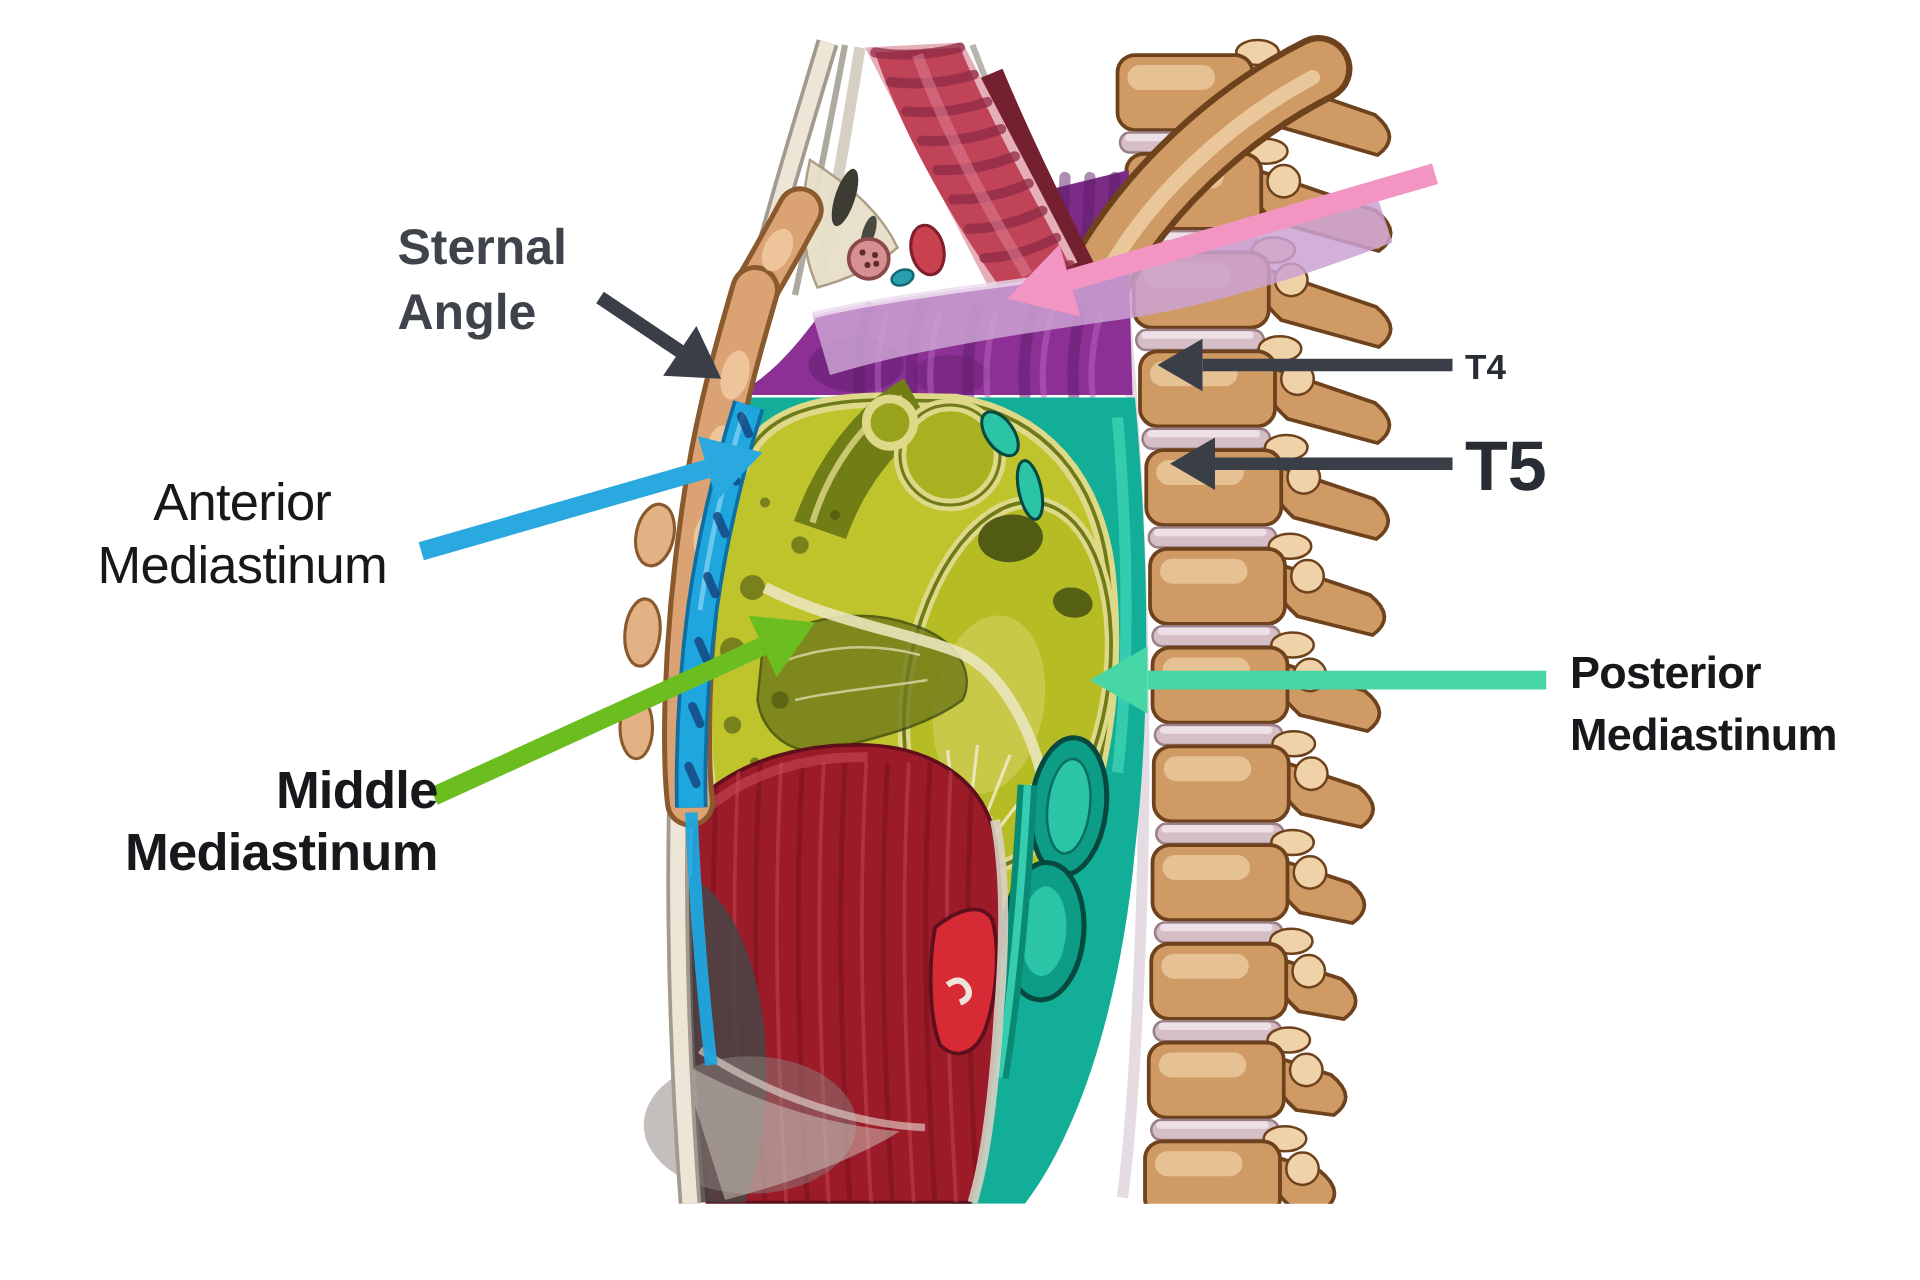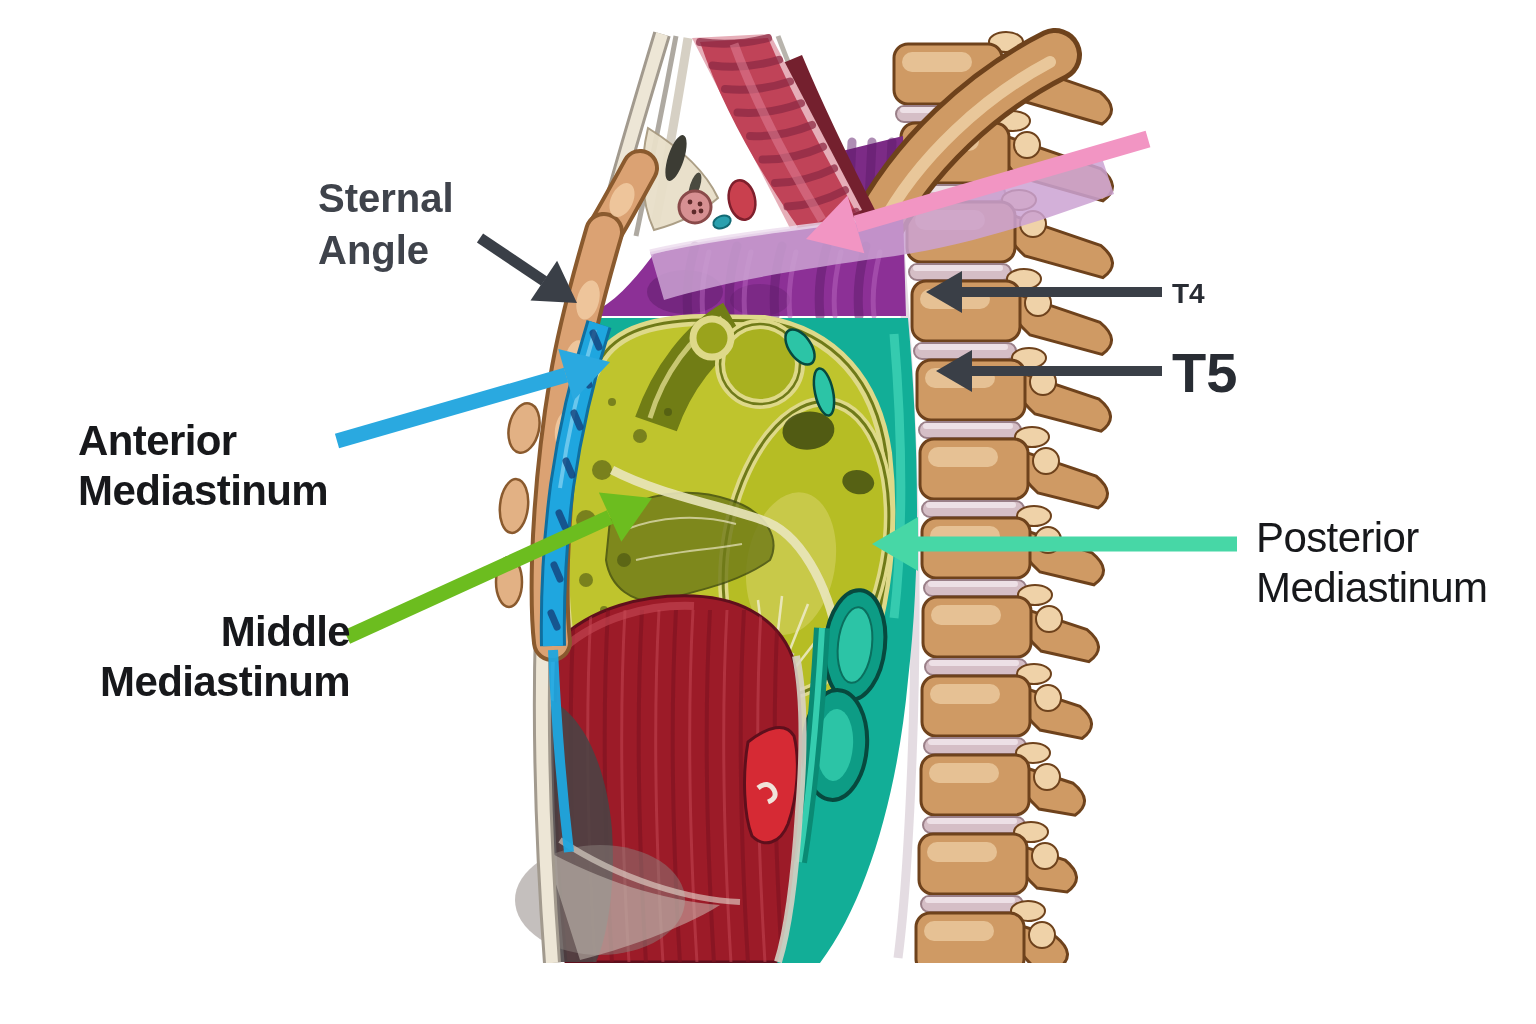--- a/index.html
+++ b/index.html
@@ -3,25 +3,25 @@
 <meta charset="utf-8">
 <style>
   html,body{margin:0;padding:0;background:#ffffff;}
   #canvas{position:relative;width:1536px;height:1024px;background:#ffffff;overflow:hidden;
           font-family:"Liberation Sans","DejaVu Sans",sans-serif;}
   #fig{position:absolute;left:0;top:0;width:1536px;height:1024px;}
   .lbl{position:absolute;white-space:nowrap;}
   .lbl div{display:block;}
   .lbl-sternal{left:318px;top:172px;font-size:40px;font-weight:600;line-height:52px;
                color:var(--text-sternal_angle,#3f434b);}
-  .lbl-anterior{left:78px;top:416px;font-size:42px;font-weight:700;line-height:50px;
-                letter-spacing:-0.6px;color:var(--text-anterior_mediastinum,#17181b);}
+  .lbl-anterior{left:78px;top:377px;font-size:42px;font-weight:400;line-height:50px;
+                letter-spacing:-0.6px;color:var(--text-anterior_mediastinum,#17181b);text-align:center;}
   .lbl-middle{left:100px;top:607px;font-size:42px;font-weight:700;line-height:50px;
               letter-spacing:-0.6px;color:var(--text-middle_mediastinum,#17181b);text-align:right;}
-  .lbl-posterior{left:1256px;top:513px;font-size:42px;font-weight:400;line-height:50px;
+  .lbl-posterior{left:1256px;top:513px;font-size:36px;font-weight:700;line-height:50px;
                  letter-spacing:-0.6px;color:var(--text-posterior_mediastinum,#17181b);}
   .lbl-t4{left:1172px;top:268px;font-size:28px;font-weight:700;line-height:52px;
           color:var(--text-t4,#282c33);}
   .lbl-t5{left:1172px;top:347px;font-size:56px;font-weight:700;line-height:52px;
           color:var(--text-t5,#282c33);}
 
   
   .vbody{fill:var(--c-bone);stroke:var(--c-bone_dark);stroke-width:3;}
   .vhl{fill:var(--c-bone_light);opacity:.7;}
   .proc{fill:var(--c-bone);stroke:var(--c-bone_dark);stroke-width:3;}

